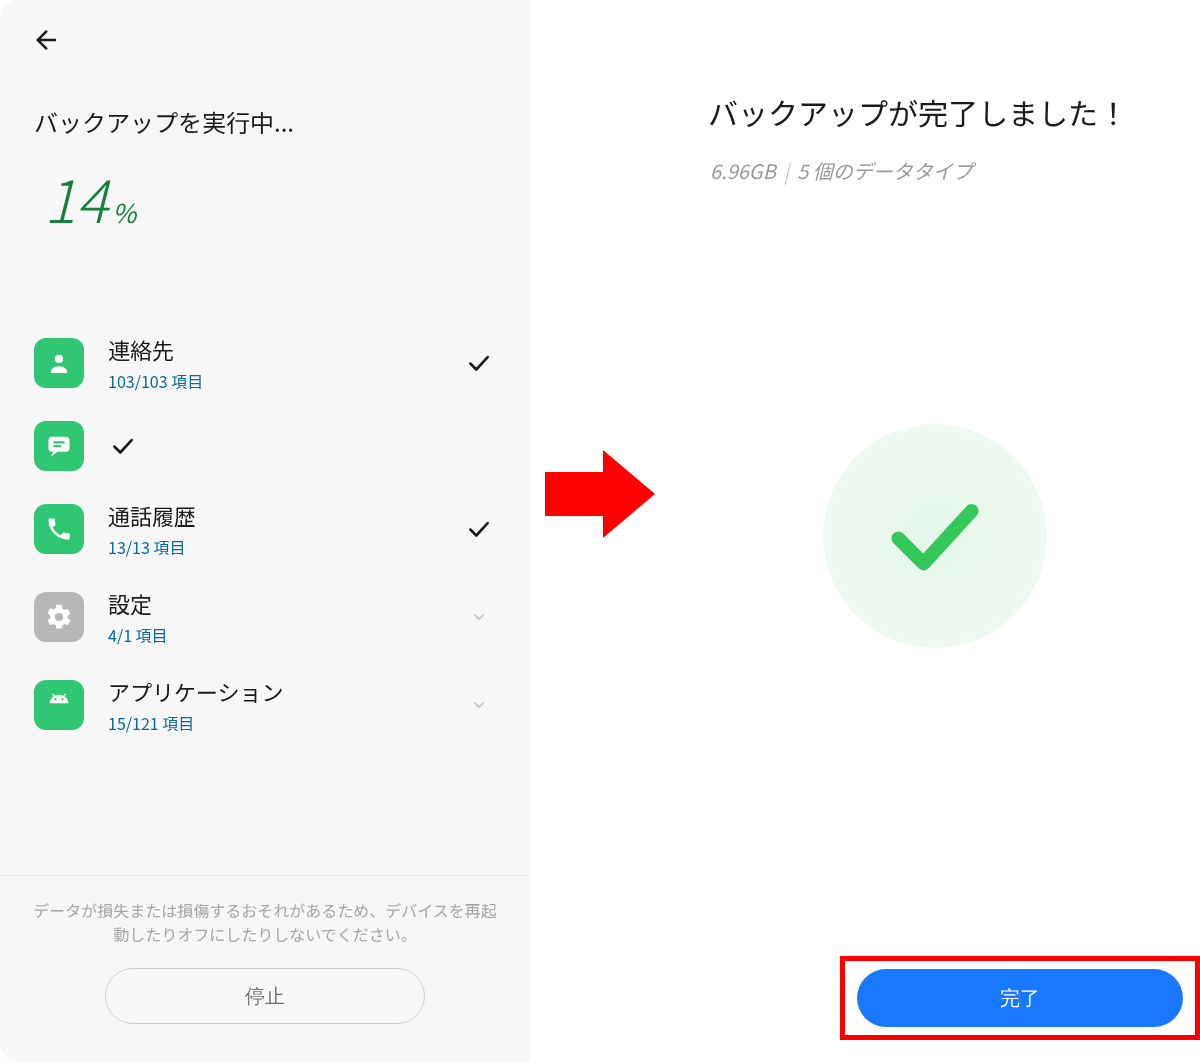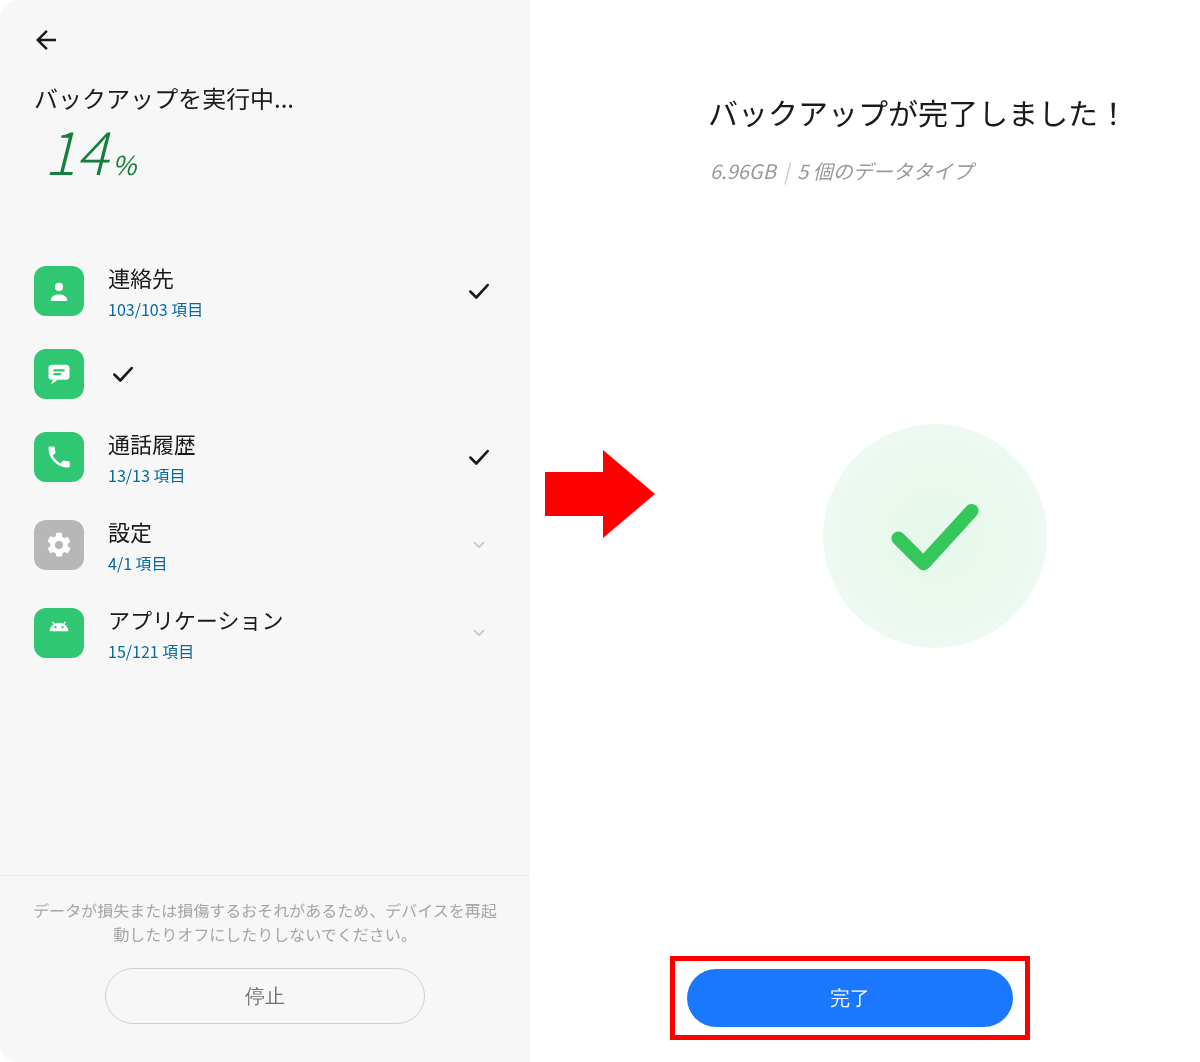--- a/index.html
+++ b/index.html
@@ -21,20 +21,21 @@
     flex: 0 0 530px;
     height: 100%;
     background: #f7f7f7;
     position: relative;
     display: flex;
     flex-direction: column;
   }
   .screen.left {
     border-top-left-radius: 18px;
     border-bottom-left-radius: 18px;
+    gap: 24px;
   }
   .screen.right {
     background: #ffffff;
     margin-left: auto;
     border-top-right-radius: 18px;
     border-bottom-right-radius: 18px;
   }
 
   
   .arrow {
@@ -165,21 +166,21 @@
     background: radial-gradient(circle at center, #e6f7ea 0%, #eef9f1 70%, #ffffff 100%);
     display: flex; align-items: center; justify-content: center;
   }
   .big-check svg { width: 110px; height: 110px; }
 
   .footer-right {
     position: absolute;
     left: 0; right: 0;
     bottom: 22px;
     display: flex;
-    justify-content: flex-start;
+    justify-content: flex-end;
   }
   .done-btn-hl {
     border: 5px solid #ff0000;
     padding: 8px 12px;
   }
   .done-btn {
     width: 326px;
     height: 58px;
     border: none;
     border-radius: 30px;

